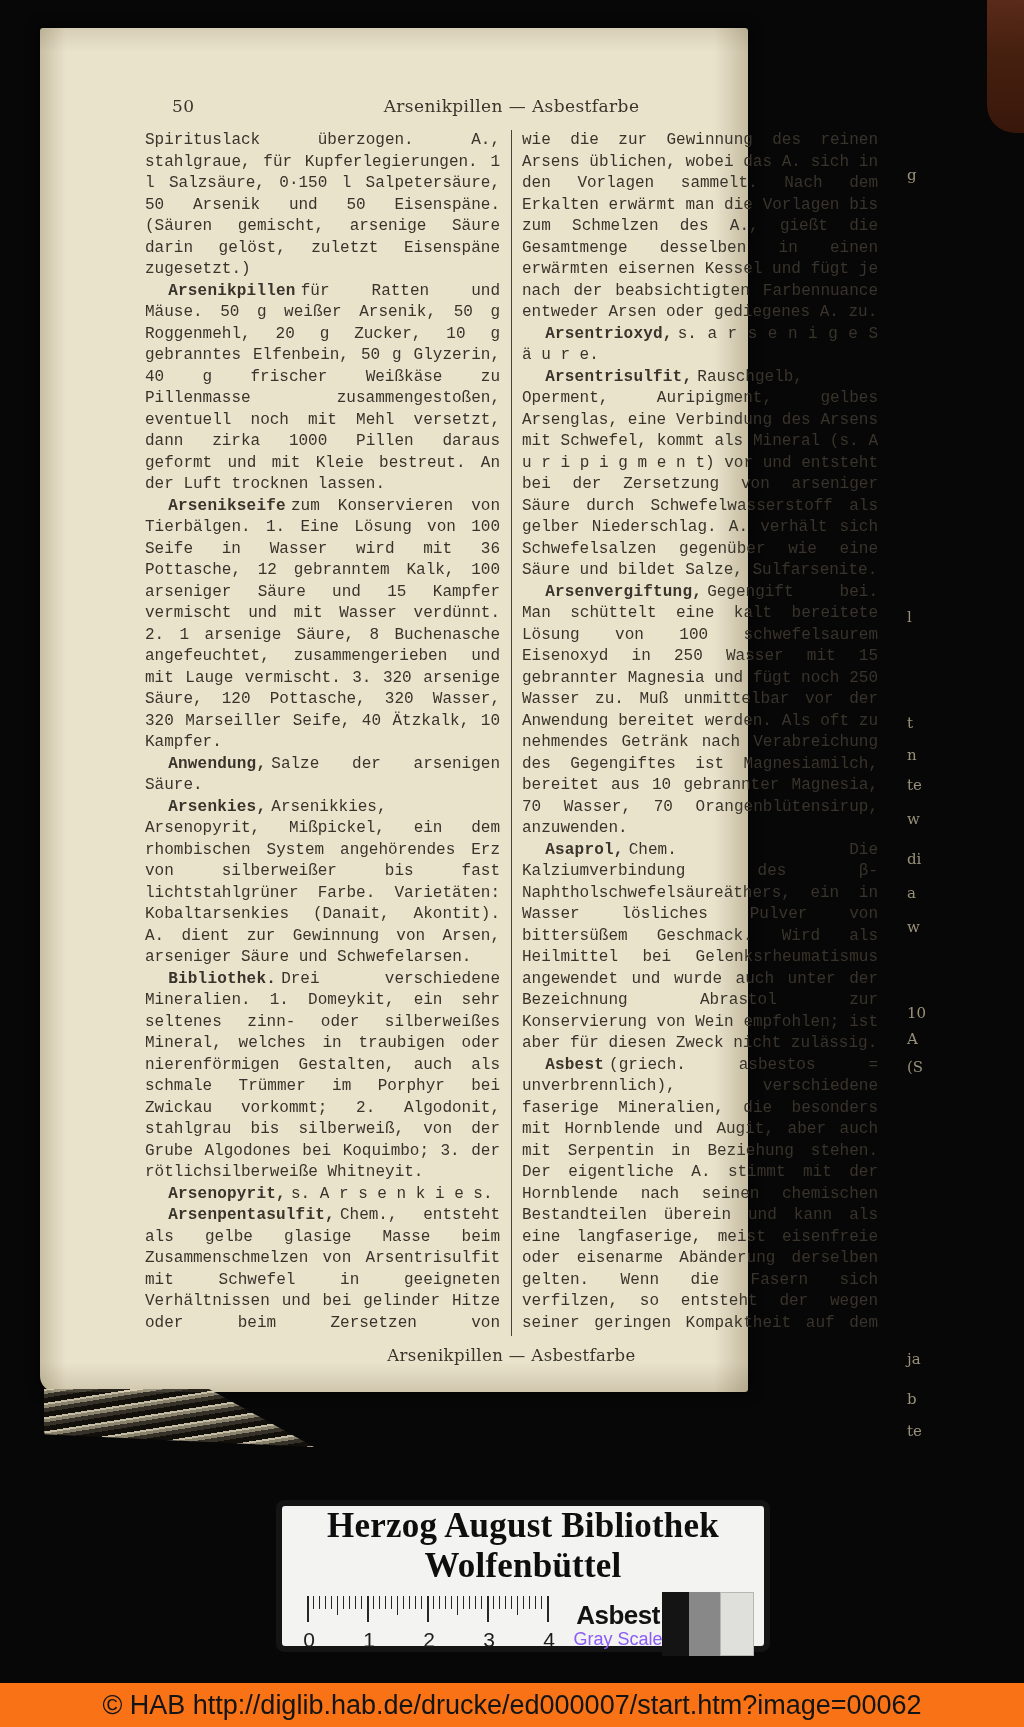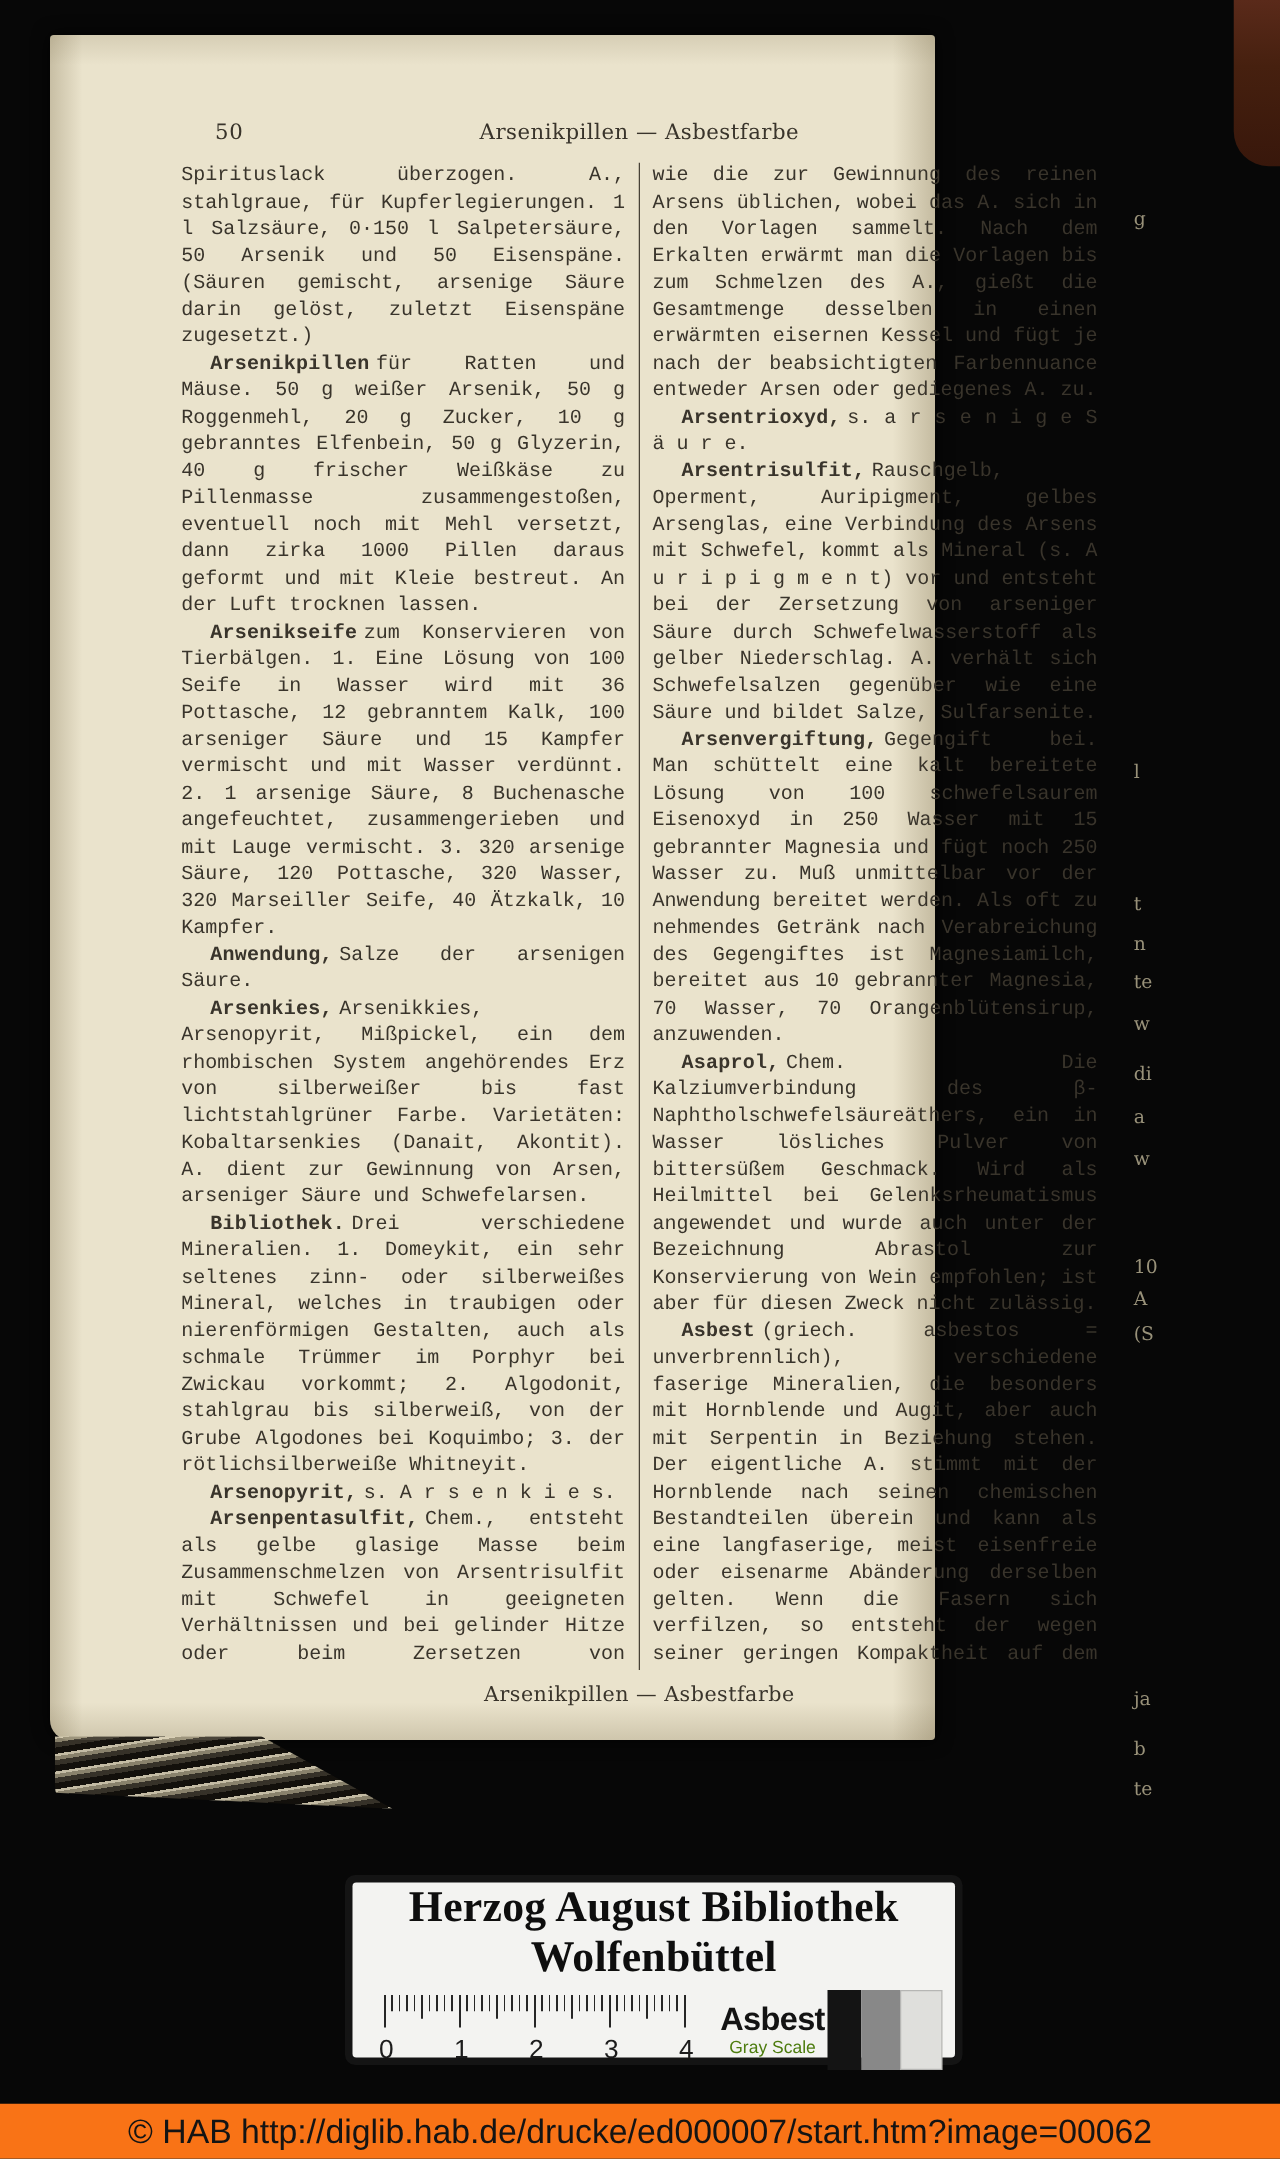--- a/index.html
+++ b/index.html
@@ -98,21 +98,21 @@
   .rnum {
     position:absolute; top:32px; transform:translateX(-50%);
     font-family:"Liberation Sans", sans-serif; font-size:21px; color:#1c1c1c;
   }
   .n0{left:2px}.n1{left:62px}.n2{left:122px}.n3{left:182px}.n4{left:242px}
   .kodak {
     position:absolute; left:288px; top:12px; width:96px; text-align:center;
     font-family:"Liberation Sans", sans-serif;
   }
   .kodak-name { font-weight:bold; font-size:26px; letter-spacing:-.5px; color:#131313; }
-  .kodak-sub  { font-size:14px; margin-top:-2px; color:#4d7c0f; }
+  .kodak-sub  { font-size:18px; margin-top:-2px; color:#8b5cf6; }
   .patches { position:absolute; left:380px; top:4px; height:64px; display:flex; }
   .patch   { width:27px; height:64px; }
   .patch:nth-child(2) { width:31px; }
   .patch:nth-child(3) { width:34px; box-shadow:inset 0 0 0 1px rgba(0,0,0,.18); }
 
   
   .caption-bar {
     position:absolute; left:0; top:1683px; width:1024px; height:44px;
     background:#f97316; text-align:center;
     font-family:"Liberation Sans", sans-serif;

